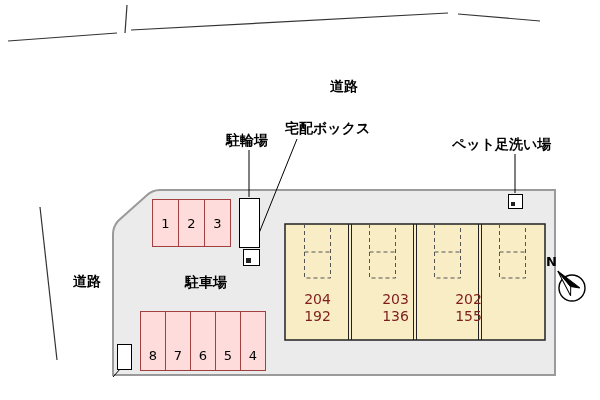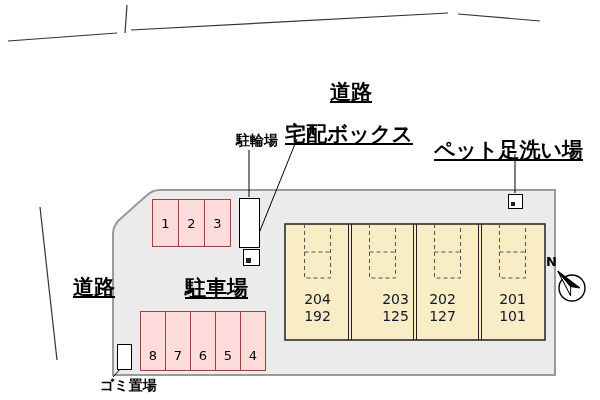--- a/index.html
+++ b/index.html
@@ -1,29 +1,29 @@
 <!DOCTYPE html>
 <html><head>
 <meta charset="utf-8">
 <style>
   html,body{margin:0;padding:0;background:#fff;}
   body{font-family:"DejaVu Sans",sans-serif;}
   #canvas{position:relative;width:600px;height:400px;background:#fff;overflow:hidden;}
   #canvas svg.layer{position:absolute;left:0;top:0;}
   .lbl{position:absolute;color:#000;font-weight:bold;white-space:nowrap;}
-  .lbl-15{font-size:21px;text-decoration:underline;}
+  .lbl-15{font-size:14px;}
   .lbl-14{font-size:14px;}
   .box{position:absolute;background:#fff;border:1px solid #000;}
   .mark{position:absolute;left:2px;bottom:2px;width:5px;height:5px;background:#222;}
   .pgroup{position:absolute;display:flex;}
   .pcell{flex:1;background:#ffdcdc;border:1px solid #a04040;display:flex;justify-content:center;font-size:13px;color:#000;}
   .pcell + .pcell{border-left:none;}
   .pgroup.top .pcell{align-items:center;}
   .pgroup.bottom .pcell{align-items:flex-end;padding-bottom:7px;}
-  .unit-label{position:absolute;top:291px;width:37px;text-align:center;font-size:14px;line-height:17px;color:#0f172a;display:flex;flex-direction:column;}
+  .unit-label{position:absolute;top:291px;width:37px;text-align:center;font-size:14px;line-height:17px;color:#7f1d1d;display:flex;flex-direction:column;}
   .north-n{position:absolute;left:546px;top:254px;font-size:13px;}
 </style>
 </head>
 <body>
 
 <div id="canvas">
 
   <svg class="layer" width="600" height="400" viewBox="0 0 600 400">
 
     <g stroke="#333" stroke-width="1.2">
@@ -95,33 +95,28 @@
     <div class="pcell">5</div>
     <div class="pcell">4</div>
   </div>
 
   <div class="unit-label" style="left:299px;">
     <span>204</span>
     <span>192</span>
   </div>
   <div class="unit-label" style="left:377px;">
     <span>203</span>
-    <span>125</span>
+    <span>136</span>
   </div>
-  <div class="unit-label" style="left:424px;">
+  <div class="unit-label" style="left:450px;">
     <span>202</span>
-    <span>127</span>
-  </div>
-  <div class="unit-label" style="left:494px;">
-    <span>201</span>
-    <span>101</span>
+    <span>155</span>
   </div>
 
   <div class="lbl lbl-15" style="left:330px;top:78px;">道路</div>
   <div class="lbl lbl-15" style="left:73px;top:273px;">道路</div>
-  <div class="lbl lbl-14" style="left:223px;top:132px;padding-left:13px;">駐輪場</div>
+  <div class="lbl lbl-14" style="left:213px;top:132px;padding-left:13px;">駐輪場</div>
   <div class="lbl lbl-15" style="left:285px;top:120px;">宅配ボックス</div>
-  <div class="lbl lbl-15" style="left:434px;top:136px;">ペット足洗い場</div>
+  <div class="lbl lbl-15" style="left:452px;top:136px;">ペット足洗い場</div>
   <div class="lbl lbl-15" style="left:169px;top:274px;padding-left:16px;">駐車場</div>
-  <div class="lbl lbl-14" style="left:100px;top:377px;">ゴミ置場</div>
   <div class="lbl north-n">N</div>
 
 </div>
 
 </body></html>

